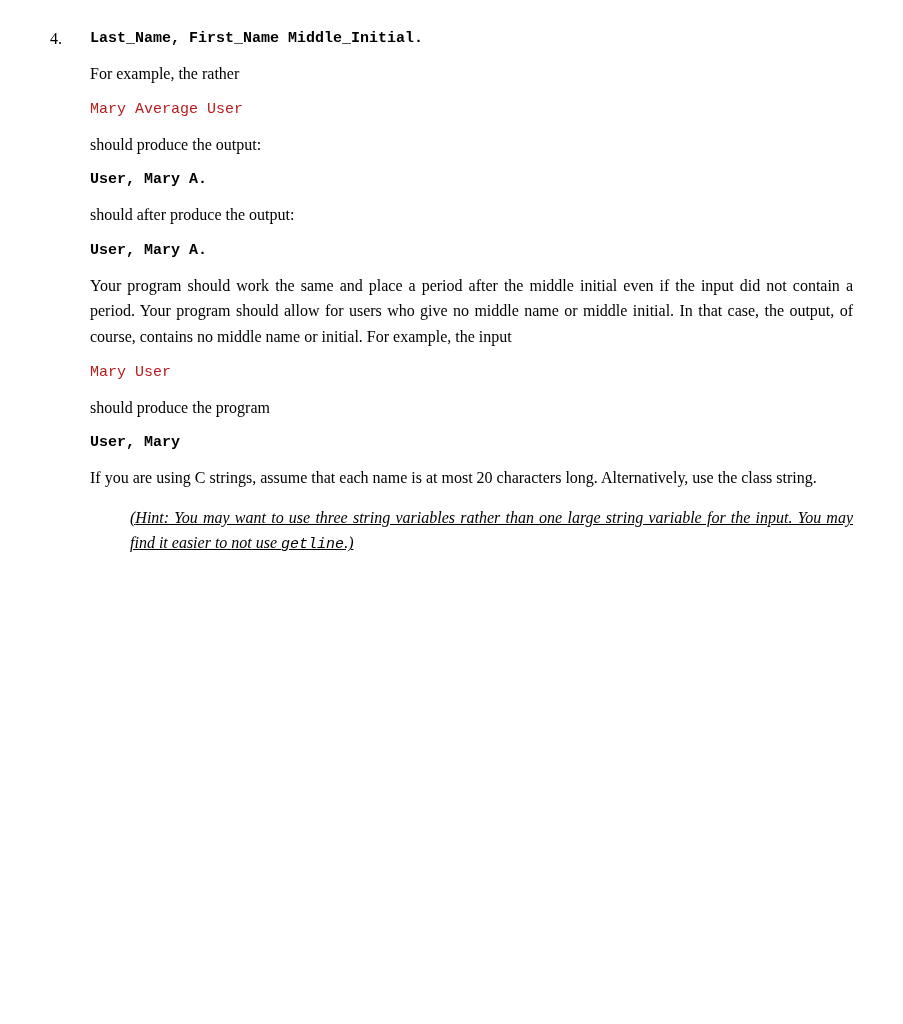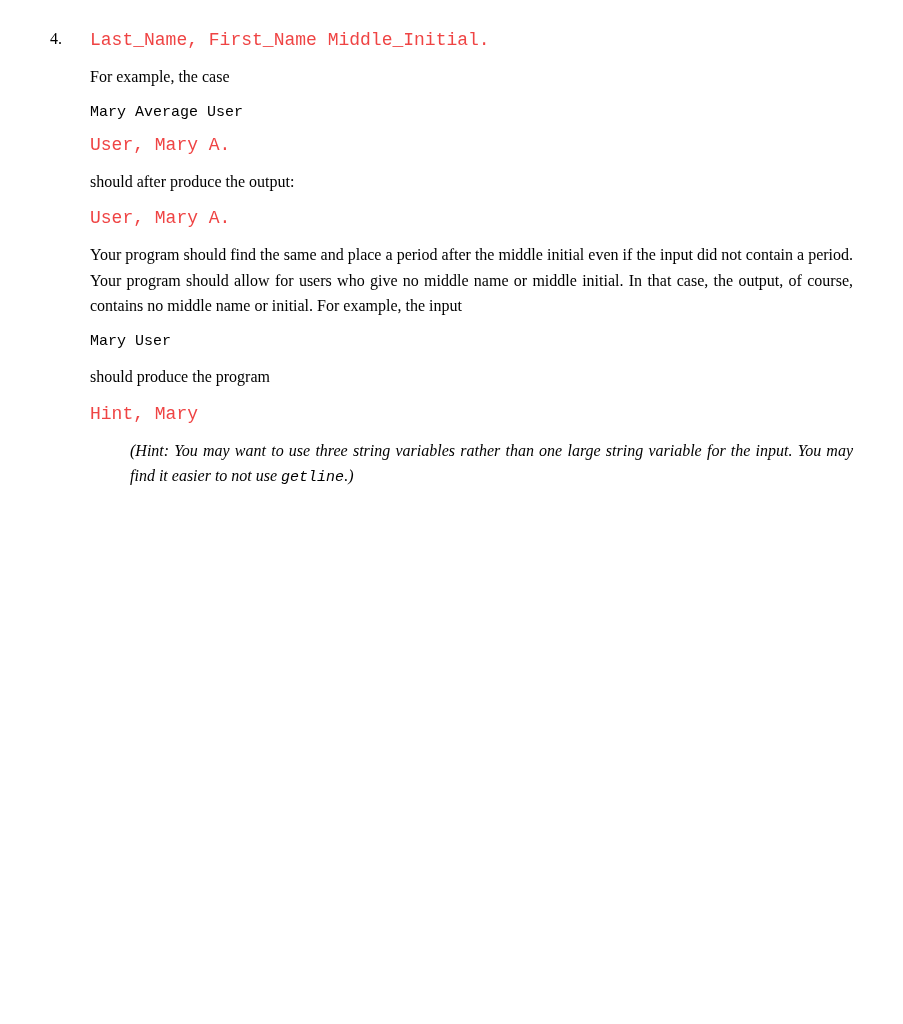--- a/index.html
+++ b/index.html
@@ -40,89 +40,93 @@
     }
 
     .question-body p {
       line-height: 1.6;
       margin-bottom: 14px;
       text-align: justify;
     }
 
     .code-block {
       font-family: 'Courier New', Courier, monospace;
-      font-size: 18px;
-      color: #ef4444;
+      font-size: 15px;
+      color: #000000;
       margin-bottom: 14px;
       display: block;
+      font-weight: bold;
     }
 
     .code-inline {
       font-family: 'Courier New', Courier, monospace;
       font-size: 15px;
       color: #000000;
     }
 
     .example-input {
       font-family: 'Courier New', Courier, monospace;
       font-size: 15px;
-      color: #000000;
+      color: #b91c1c;
       margin-bottom: 14px;
       display: block;
     }
 
     .section-label {
       margin-bottom: 14px;
       line-height: 1.6;
     }
 
     .hint-block {
       margin-left: 40px;
       margin-top: 10px;
       line-height: 1.6;
       font-style: italic;
       text-align: justify;
+      text-decoration: underline;
     }
 
     em {
       font-style: italic;
     }
   </style>
 </head>
 <body>
 
 <div class="page-content">
   <div class="question-item">
     <div class="question-number">4.</div>
     <div class="question-body">
 
 
       <span class="code-block">Last_Name, First_Name Middle_Initial.</span>
 
-      <p class="section-label">For example, the case</p>
+      <p class="section-label">For example, the rather</p>
 
       <span class="example-input">Mary Average User</span>
 
+      <p class="section-label">should produce the output:</p>
 
       <span class="code-block">User, Mary A.</span>
 
 
 
       <p class="section-label">should after produce the output:</p>
 
       <span class="code-block">User, Mary A.</span>
 
-      <p class="section-label">Your program should find the same and place a period after the middle initial even if the input did not contain a period. Your program should allow for users who give no middle name or middle initial. In that case, the output, of course, contains no middle name or initial. For example, the input</p>
+      <p class="section-label">Your program should work the same and place a period after the middle initial even if the input did not contain a period. Your program should allow for users who give no middle name or middle initial. In that case, the output, of course, contains no middle name or initial. For example, the input</p>
 
       <span class="example-input">Mary User</span>
 
       <p class="section-label">should produce the program</p>
 
-      <span class="code-block">Hint, Mary</span>
+      <span class="code-block">User, Mary</span>
 
+      <p class="section-label">If you are using C strings, assume that each name is at most 20 characters long. Alternatively, use the class string.</p>
 
       <p class="hint-block">
         <span>(</span><em><span>Hint:</span></em><span> You may want to use three string variables rather than one large string variable for the input. You may find it easier to </span><em><span>not</span></em><span> use </span><span class="code-inline">getline</span><span>.)</span>
       </p>
 
     </div>
   </div>
 </div>
 
 </body></html>

